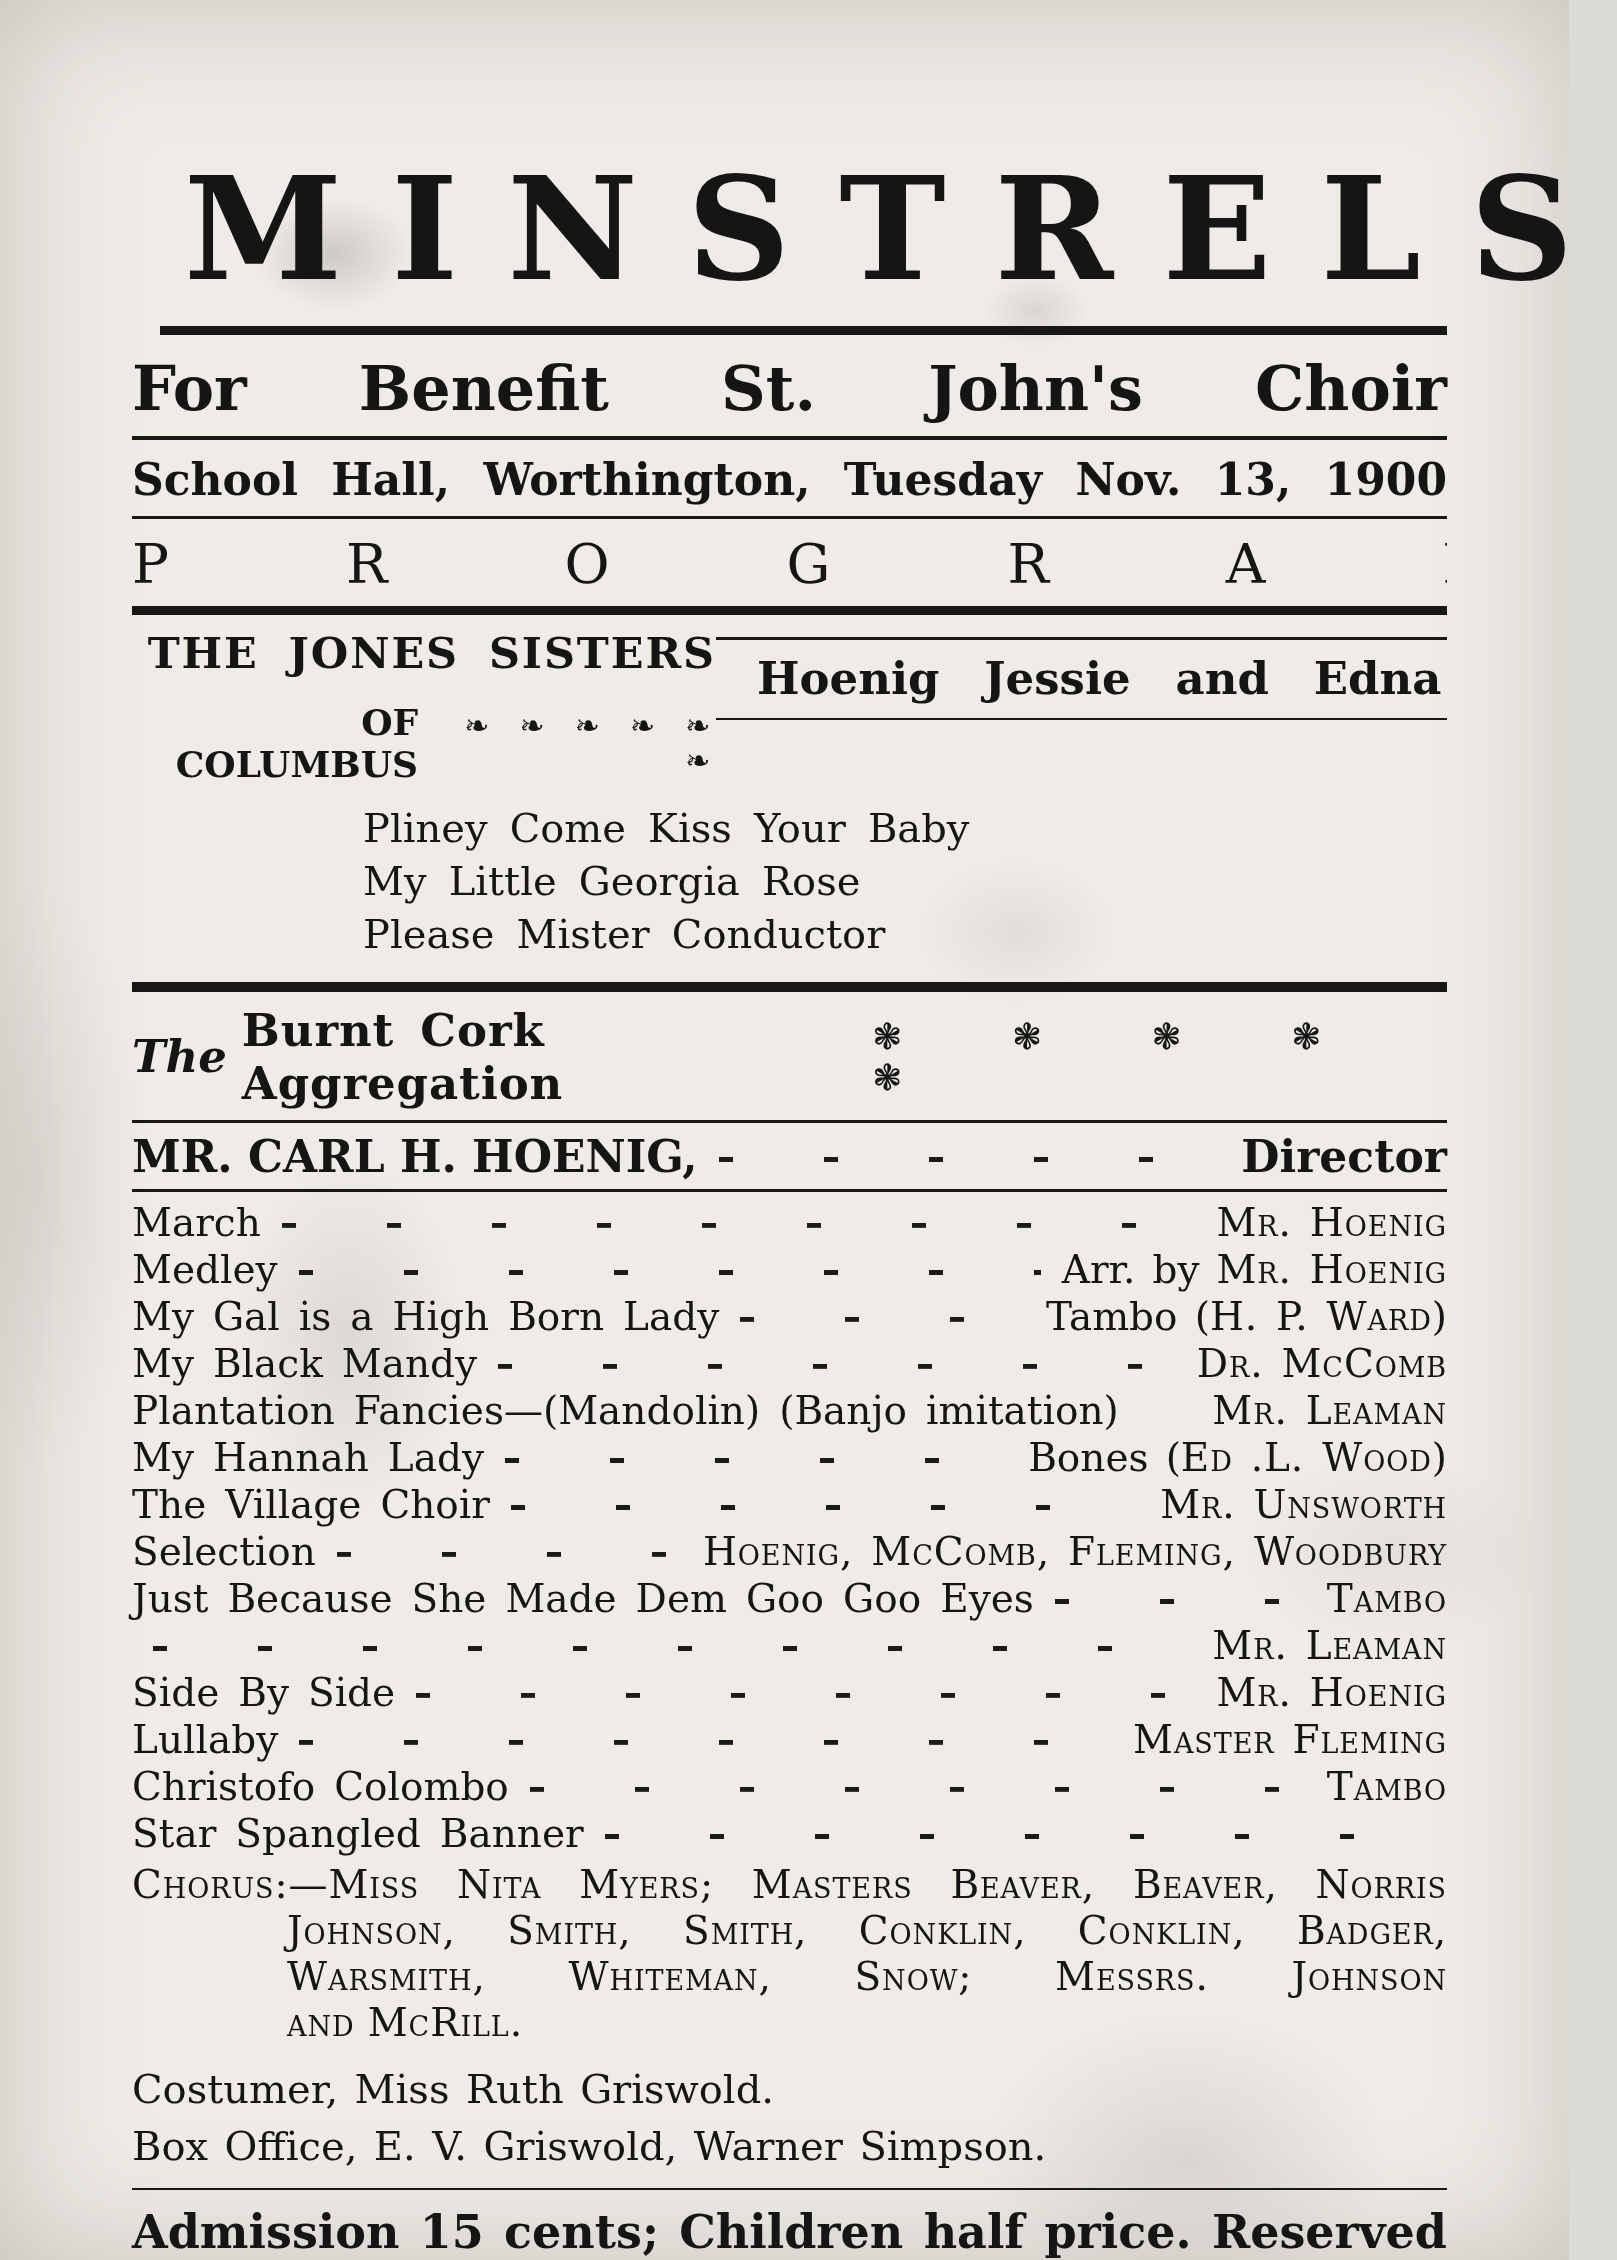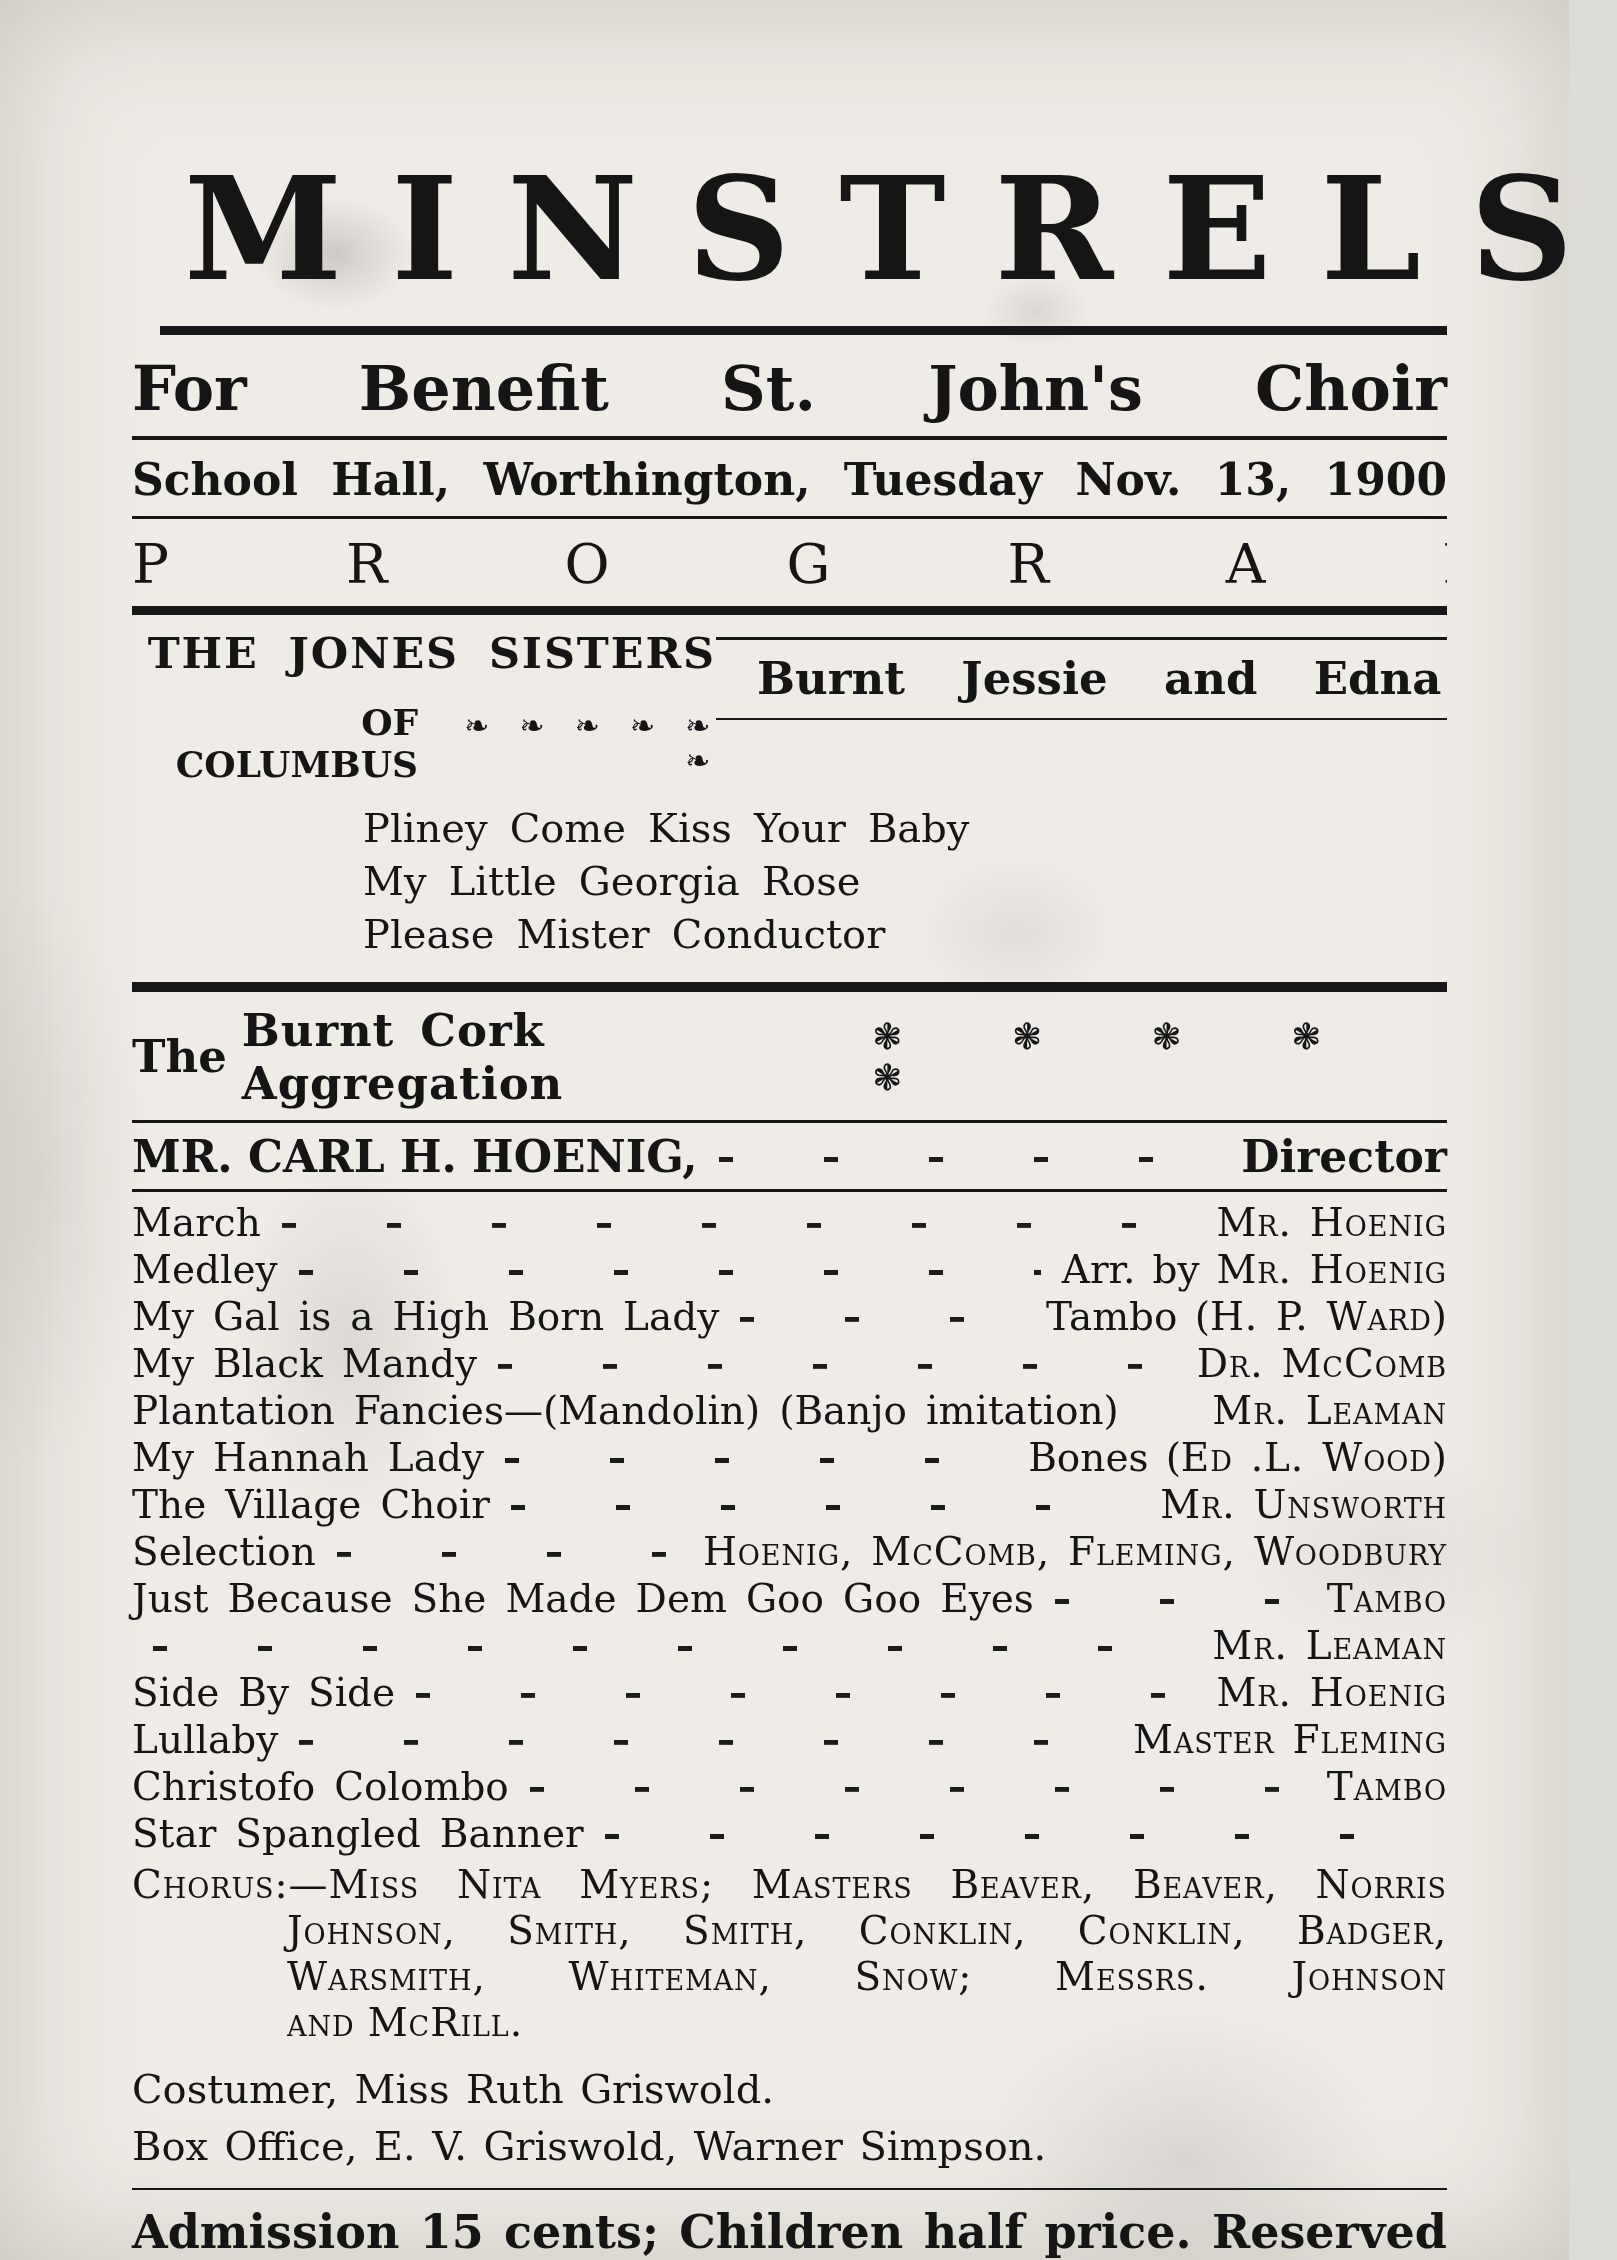--- a/index.html
+++ b/index.html
@@ -61,21 +61,21 @@
     margin-top:7.5px;
     padding:11.3px 5.6px 13px 41px;
   }
   .jones-right-inner{
     font-size:45px;font-weight:bold;
     text-align:justify;text-align-last:justify;
   }
   .songs{margin:17px 0 21px 231px;font-size:40px;line-height:53px;word-spacing:9.4px;}
 
   .bc-row{display:flex;align-items:center;margin:12.2px 0 10.4px 0;}
-  .bc-article{font-size:45px;font-weight:bold;margin-right:15px;}
+  .bc-article{font-size:45px;font-weight:bold;font-style:italic;margin-right:15px;}
   .bc-name{font-size:45px;font-weight:bold;word-spacing:9.4px;letter-spacing:0.9px;}
   .bc-orns{margin-left:auto;font-size:36px;word-spacing:98px;padding-right:3.8px;}
 
   .dir-row{display:flex;align-items:baseline;font-weight:bold;font-size:44px;line-height:1.15;margin:8.5px 0 6.6px 0;}
   .leader{
     flex:1 1 auto;height:4.7px;align-self:center;margin:5.6px 21px 0 21px;
     background-image:repeating-linear-gradient(to right,#1b1b1b 0 14px,rgba(0,0,0,0) 14px 105px);
     background-position:left center;
   }
   .prow{display:flex;align-items:baseline;font-size:39px;line-height:47px;}
@@ -113,21 +113,21 @@
 
   <div class="jones">
     <div class="jones-left">
       <div class="jl1">THE JONES SISTERS</div>
       <div class="jl2">
         <span>OF COLUMBUS</span>
         <span class="orn">❧ ❧ ❧ ❧ ❧ ❧</span>
       </div>
     </div>
     <div class="jones-right">
-      <div class="jones-right-inner">Burnt Jessie and Edna</div>
+      <div class="jones-right-inner">Hoenig Jessie and Edna</div>
     </div>
   </div>
 
   <div class="songs">
     <div>Pliney Come Kiss Your Baby</div>
     <div>My Little Georgia Rose</div>
     <div>Please Mister Conductor</div>
   </div>
 
   <div class="rule thick"></div>

